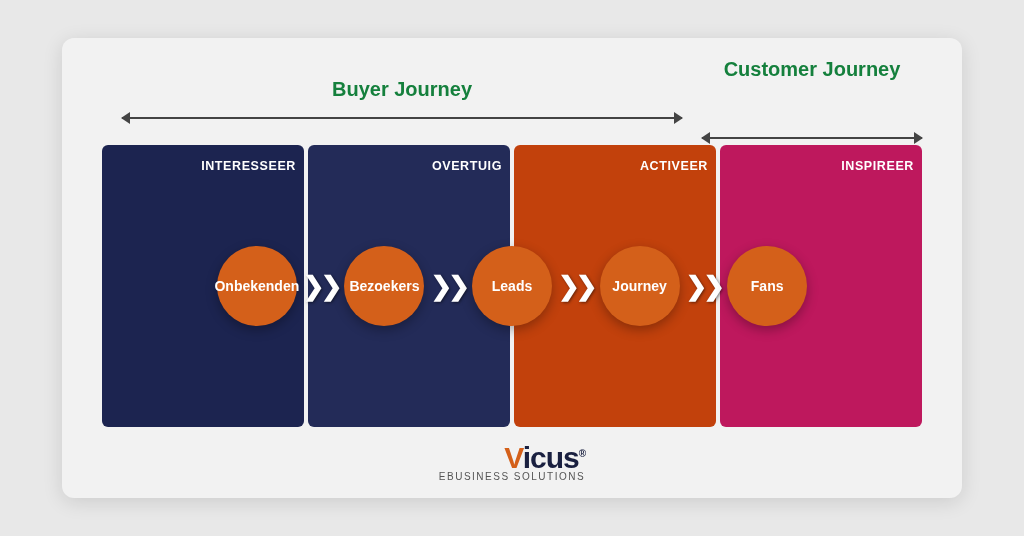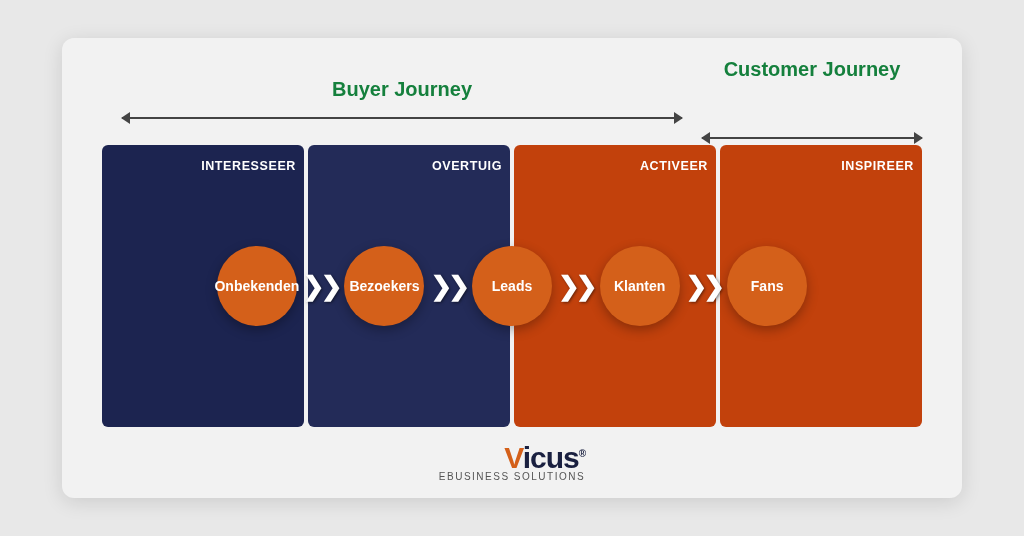--- a/index.html
+++ b/index.html
@@ -114,21 +114,21 @@
       display: flex;
       flex-direction: column;
       border-radius: 6px;
       overflow: hidden;
       align-items: flex-end;
     }
 
     .col-bg-1 { background: #1c2450; }
     .col-bg-2 { background: #232b58; }
     .col-bg-3 { background: #c2410c; }
-    .col-bg-4 { background: #c2410c; }
+    .col-bg-4 { background: #be185d; }
 
     .col-header-text {
       font-size: 12.5px;
       font-weight: 800;
       color: #ffffff;
       text-align: center;
       padding: 14px 8px 10px;
       letter-spacing: 0.6px;
       text-transform: uppercase;
     }
@@ -248,21 +248,21 @@
 
         <div class="chevron-double">❯❯</div>
 
         <div class="circle">
           <span>Leads</span>
         </div>
 
         <div class="chevron-double">❯❯</div>
 
         <div class="circle">
-          <span>Klanten</span>
+          <span>Journey</span>
         </div>
 
         <div class="chevron-double">❯❯</div>
 
         <div class="circle">
           <span>Fans</span>
         </div>
 
       </div>
     </div>

